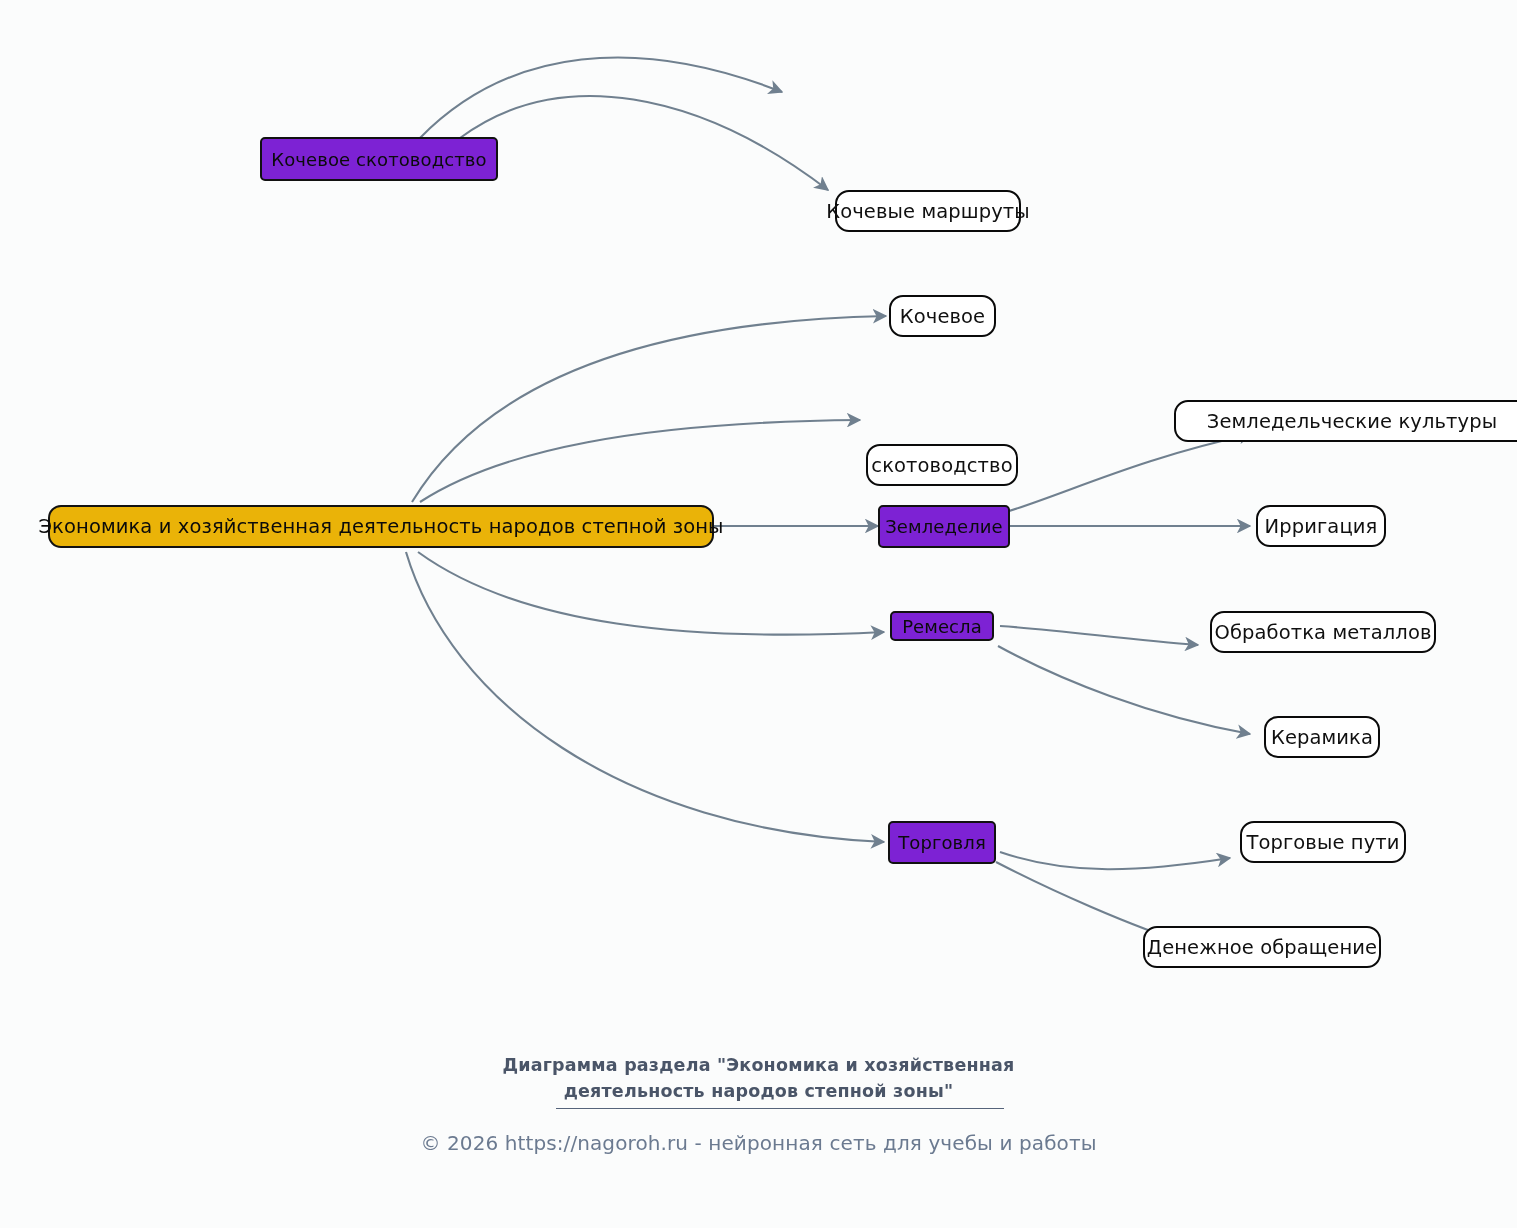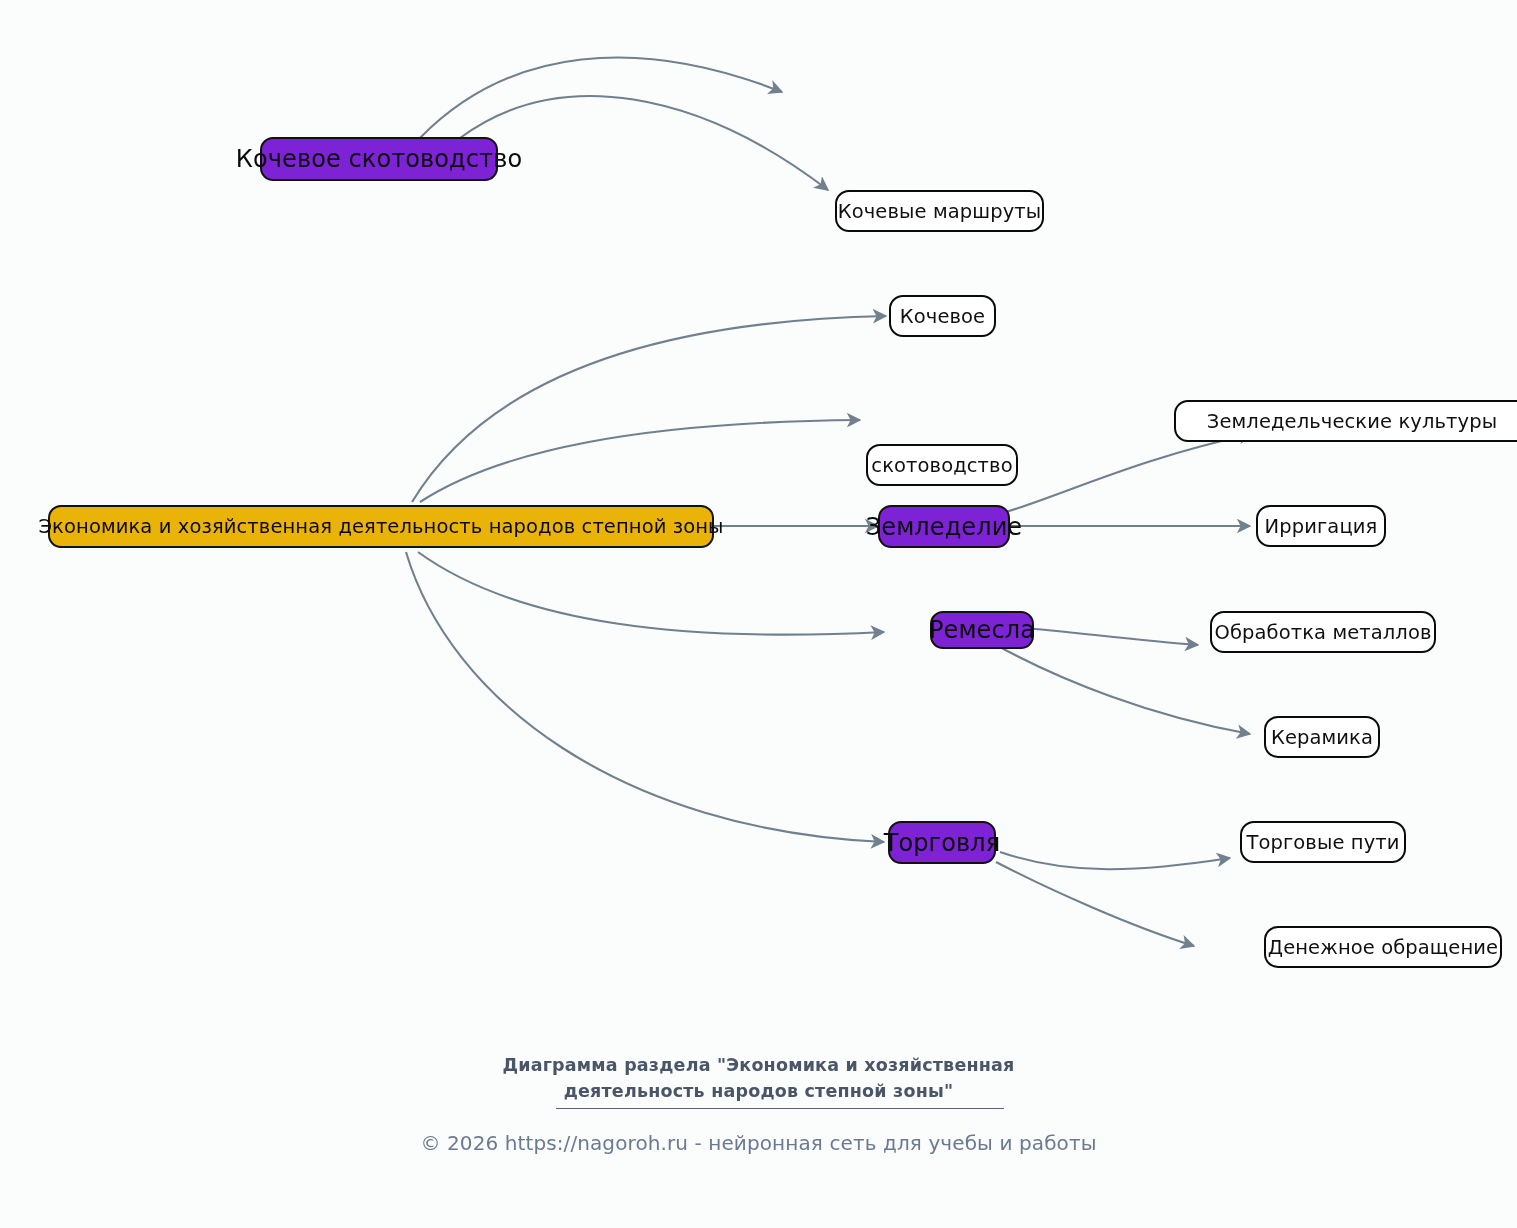--- a/index.html
+++ b/index.html
@@ -42,22 +42,22 @@
     background: #ffffff;
     border: 2px solid #0a0a0a;
     color: #101010;
     font-size: 19.5px;
     border-radius: 14px;
   }
   .node-branch {
     background: #7d22d4;
     border: 2px solid #111111;
     color: #0b0b0b;
-    font-size: 24px;
-    border-radius: 13px;
+    font-size: 18px;
+    border-radius: 5px;
   }
   .node-root {
     background: #eab308;
     border: 2px solid #121212;
     color: #0b0b0b;
     font-size: 19.5px;
     border-radius: 13px;
   }
   .footer {
     position: absolute;
@@ -117,21 +117,21 @@
       <path d="M 1000 852 C 1070 876 1140 872 1230 858"></path>
       <path d="M 996 862 C 1050 890 1130 926 1194 946"></path>
     </g>
   </svg>
 
   <div class="node node-branch" style="left:260px; top:137px; width:238px; height:44px;">
     <span>Кочевое скотоводство</span>
   </div>
 
 
-  <div class="node node-leaf" style="left:835px; top:190px; width:209px; height:42px;">
+  <div class="node node-leaf" style="left:835px; top:190px; width:186px; height:42px;">
     <span>Кочевые маршруты</span>
   </div>
 
   <div class="node node-leaf" style="left:889px; top:295px; width:107px; height:42px;">
     <span>Кочевое</span>
   </div>
 
   <div class="node node-leaf" style="left:866px; top:400px; width:152px; height:42px;margin-top:44px;">
     <span>скотоводство</span>
   </div>
@@ -145,41 +145,41 @@
   </div>
 
   <div class="node node-leaf" style="left:1174px; top:400px; width:356px; height:42px;">
     <span>Земледельческие культуры</span>
   </div>
 
   <div class="node node-leaf" style="left:1256px; top:505px; width:130px; height:42px;">
     <span>Ирригация</span>
   </div>
 
-  <div class="node node-branch" style="left:890px; top:611px; width:104px; height:38px;margin-left:40px;">
+  <div class="node node-branch" style="left:890px; top:611px; width:104px; height:30px;">
     <span>Ремесла</span>
   </div>
 
   <div class="node node-leaf" style="left:1210px; top:611px; width:226px; height:42px;">
     <span>Обработка металлов</span>
   </div>
 
   <div class="node node-leaf" style="left:1264px; top:716px; width:116px; height:42px;">
     <span>Керамика</span>
   </div>
 
   <div class="node node-branch" style="left:888px; top:821px; width:108px; height:43px;text-align:right;">
     <span>Торговля</span>
   </div>
 
   <div class="node node-leaf" style="left:1240px; top:821px; width:166px; height:42px;">
     <span>Торговые пути</span>
   </div>
 
-  <div class="node node-leaf" style="left:1264px; top:926px; width:238px; height:42px;">
+  <div class="node node-leaf" style="left:1143px; top:926px; width:238px; height:42px;">
     <span>Денежное обращение</span>
   </div>
 
   <div class="footer" id="footer-title">
     <span class="ft-line">Диаграмма раздела "Экономика и хозяйственная</span>
     <span class="ft-line">деятельность народов степной зоны"</span>
   </div>
 
   <div id="footer-divider"></div>
 

